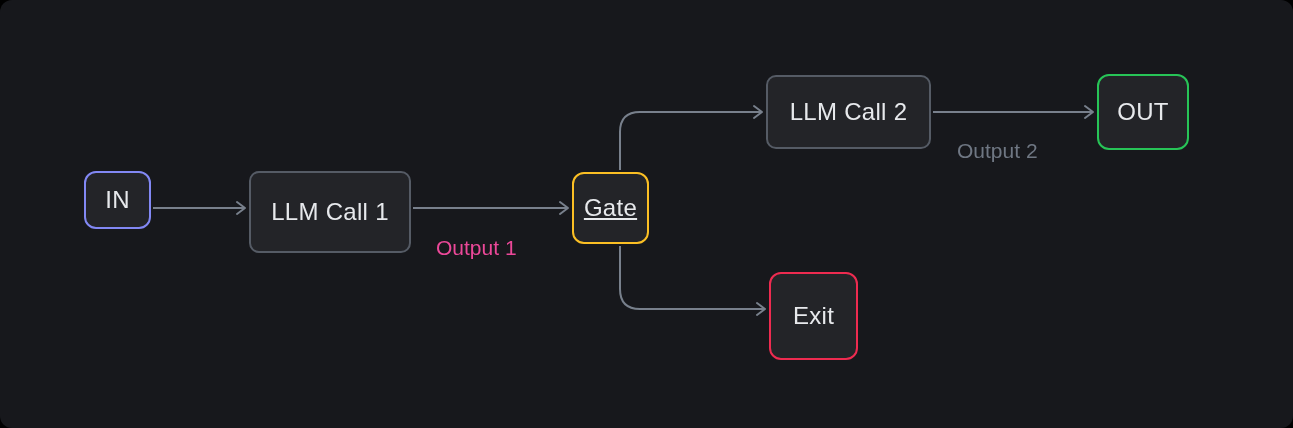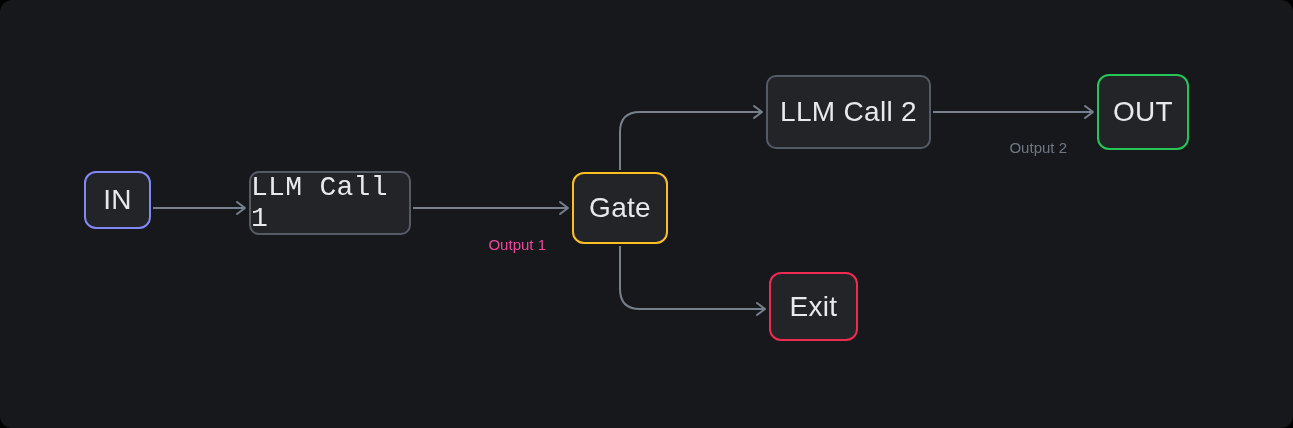--- a/index.html
+++ b/index.html
@@ -31,35 +31,35 @@
   .node {
     position: absolute;
     display: flex;
     align-items: center;
     justify-content: center;
     background: #232428;
     border: 2px solid #7dd3fc;
     border-radius: 12px;
     box-sizing: border-box;
     color: #e7e9ec;
-    font-size: 28px;
+    font-size: 24px;
     letter-spacing: 0.3px;
     cursor: default;
   }
   .node-in   { left: 84px;   top: 171px; width: 67px;  height: 58px; }
-  .node-llm1 { left: 249px;  top: 171px; width: 162px; height: 64px; border-radius: 10px; font-family: Liberation Mono, monospace; }
-  .node-gate { left: 572px;  top: 172px; width: 96px;  height: 72px; }
+  .node-llm1 { left: 249px;  top: 171px; width: 162px; height: 82px; border-radius: 10px; }
+  .node-gate { left: 572px;  top: 172px; width: 77px;  height: 72px; text-decoration: underline; }
   .node-llm2 { left: 766px;  top: 75px;  width: 165px; height: 74px; border-radius: 10px; }
   .node-out  { left: 1097px; top: 74px;  width: 92px;  height: 76px; }
-  .node-exit { left: 769px;  top: 272px; width: 89px;  height: 69px; }
+  .node-exit { left: 769px;  top: 272px; width: 89px;  height: 88px; }
   .edge-label {
     position: absolute;
     width: 110px;
-    text-align: right;
-    font-size: 15px;
+    text-align: left;
+    font-size: 21px;
     color: #6f7783;
   }
   .label-output1 { left: 436px; top: 236px; }
   .label-output2 { left: 957px; top: 139px; }
 </style>
 </head>
 <body>
 
 <div class="canvas" style="background: rgb(23, 24, 28);">
 

